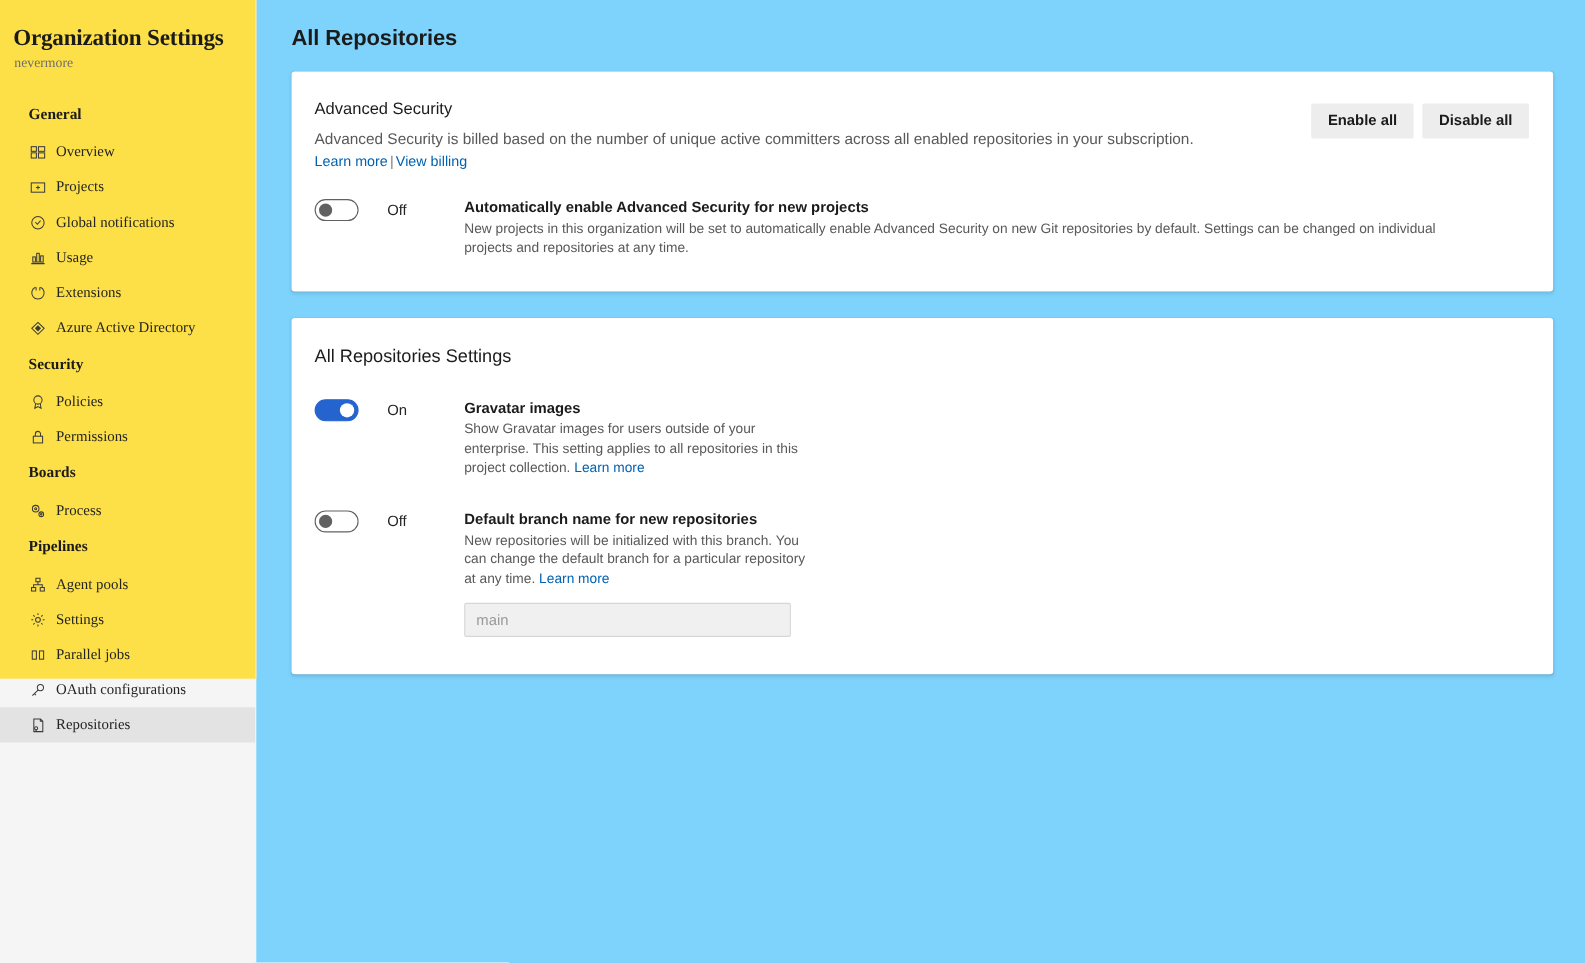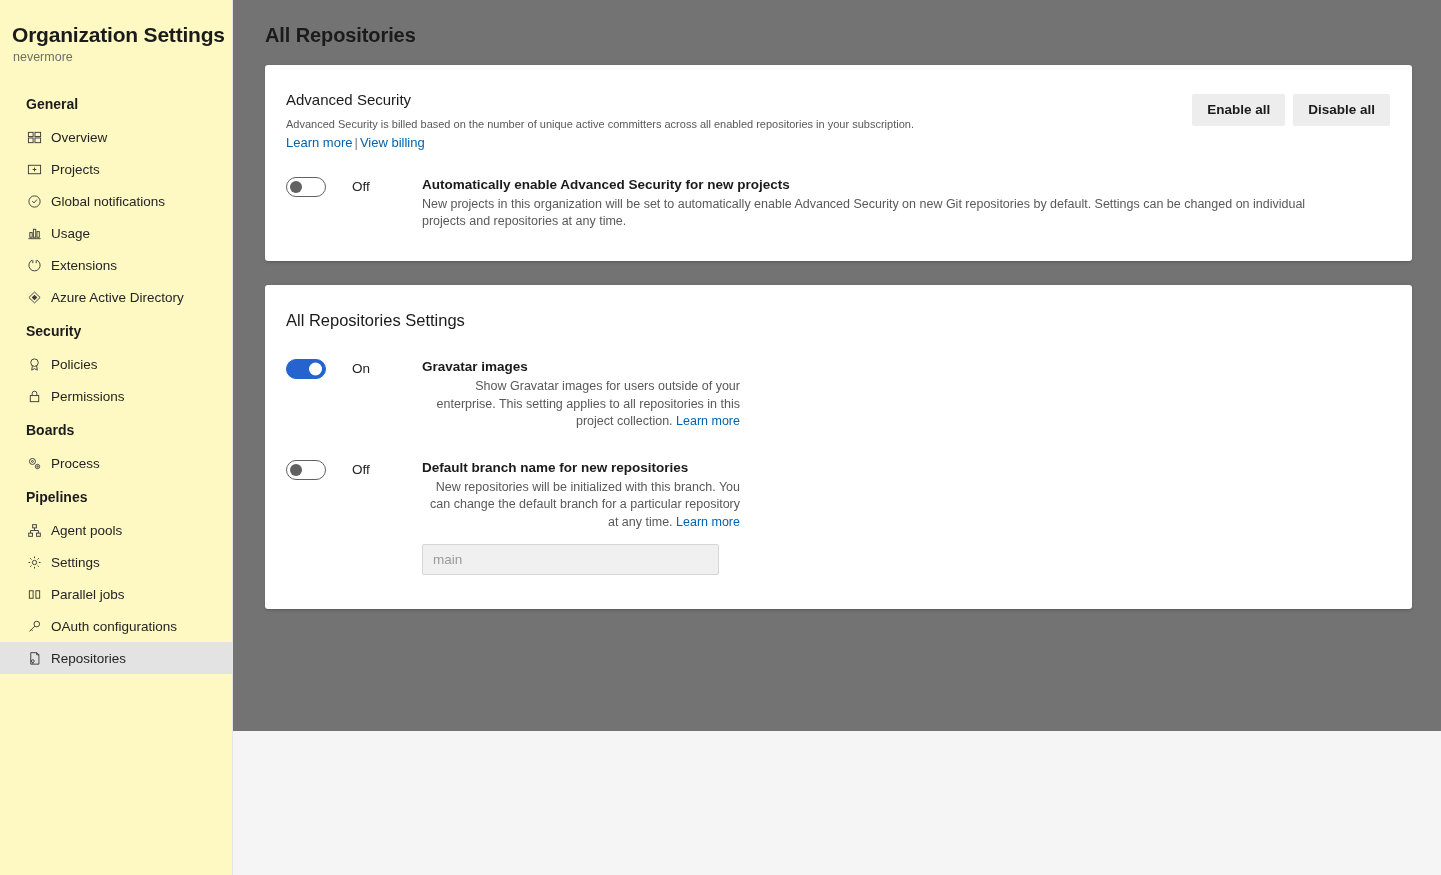--- a/index.html
+++ b/index.html
@@ -8,25 +8,26 @@
     width: 1441px; height: 875px;
     background: #f5f5f5;
     font-family: "Liberation Sans", sans-serif;
     color: #242424;
     overflow: hidden;
   }
   .app { display: flex; width: 1441px; height: 875px; }
 
   
   .sidebar {
-    width: 233px; height: 875px;
-    background: #fef9c3;
+    width: 233px; height: 617px;
+    background: #fde047;
     border-right: 1px solid #e6e6e6;
     flex: 0 0 233px;
     position: relative;
+    font-family: Liberation Serif, serif;
   }
   .org-title {
     font-size: 21px; font-weight: 600; letter-spacing: -0.2px;
     color: #1b1b1b; padding: 22px 0 0 12px; line-height: 1.2;
   }
   .org-sub {
     font-size: 12.5px; color: #6e6e6e; padding: 3px 0 0 13px;
   }
   .nav { margin-top: 22px; }
   .nav-group-title {
@@ -41,22 +42,22 @@
   .nav-item.selected { background: #e3e3e3; }
   .nav-icon {
     width: 16px; height: 16px; flex: 0 0 16px;
     display: flex; align-items: center; justify-content: center;
     color: #3b3b3b;
   }
   .nav-icon svg { display: block; }
 
   
   .main {
-    flex: 1 1 auto; height: 731px;
-    background: #737373;
+    flex: 1 1 auto; height: 875px;
+    background: #7dd3fc;
     padding: 0 29px 0 32px;
     overflow: hidden;
   }
   .page-title {
     font-size: 20px; font-weight: 600; color: #1b1b1b;
     padding: 24px 0 18px 0; letter-spacing: -0.1px;
   }
   .card {
     background: #ffffff;
     border-radius: 3px;
@@ -66,21 +67,21 @@
     position: relative;
   }
 
   .card-head { display: flex; padding: 26px 22px 0 21px; }
   .card-head-text { flex: 1 1 auto; min-width: 0; }
   .card-title {
     font-size: 15px; color: #1b1b1b; font-weight: 400;
     line-height: 1.25; margin-bottom: 7px;
   }
   .card-desc {
-    font-size: 11px; color: #595959; line-height: 1.35;
+    font-size: 14px; color: #595959; line-height: 1.35;
   }
   .link { color: #0062b1; text-decoration: none; cursor: pointer; }
   .sep { color: #7a7a7a; padding: 0 2px; }
   .linkline { font-size: 13px; margin-top: 3px; }
 
   .head-actions { display: flex; gap: 8px; flex: 0 0 auto; padding-top: 3px; }
   .btn {
     background: #ededed; border: 1px solid #ededed;
     color: #1b1b1b; font-size: 13.5px; font-weight: 600;
     font-family: "Liberation Sans", sans-serif;
@@ -125,21 +126,21 @@
   .branch-input::placeholder { color: #9a9a9a; }
 
   
   .adv-toggle-row { padding: 26px 22px 30px 21px; }
   .adv-toggle-row .setting-desc { max-width: 930px; }
 
   
   .card2-title { font-size: 16.5px; color: #1b1b1b; padding: 26px 21px 0 21px; }
   .card2-row { padding: 28px 21px 0 21px; }
   .card2-row.last { padding-bottom: 34px; }
-  .narrow-desc { max-width: 318px; text-align: right; }
+  .narrow-desc { max-width: 318px; }
 </style>
 </head>
 <body>
 
 <div class="app">
 
   <div class="sidebar">
     <div class="org-title">Organization Settings</div>
     <div class="org-sub">nevermore</div>
 

